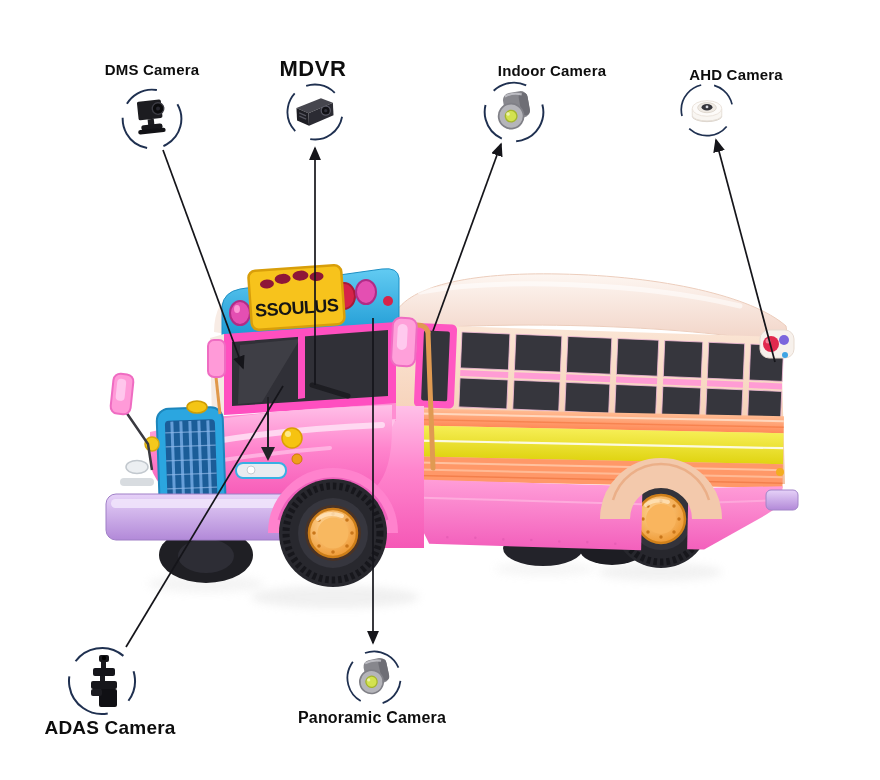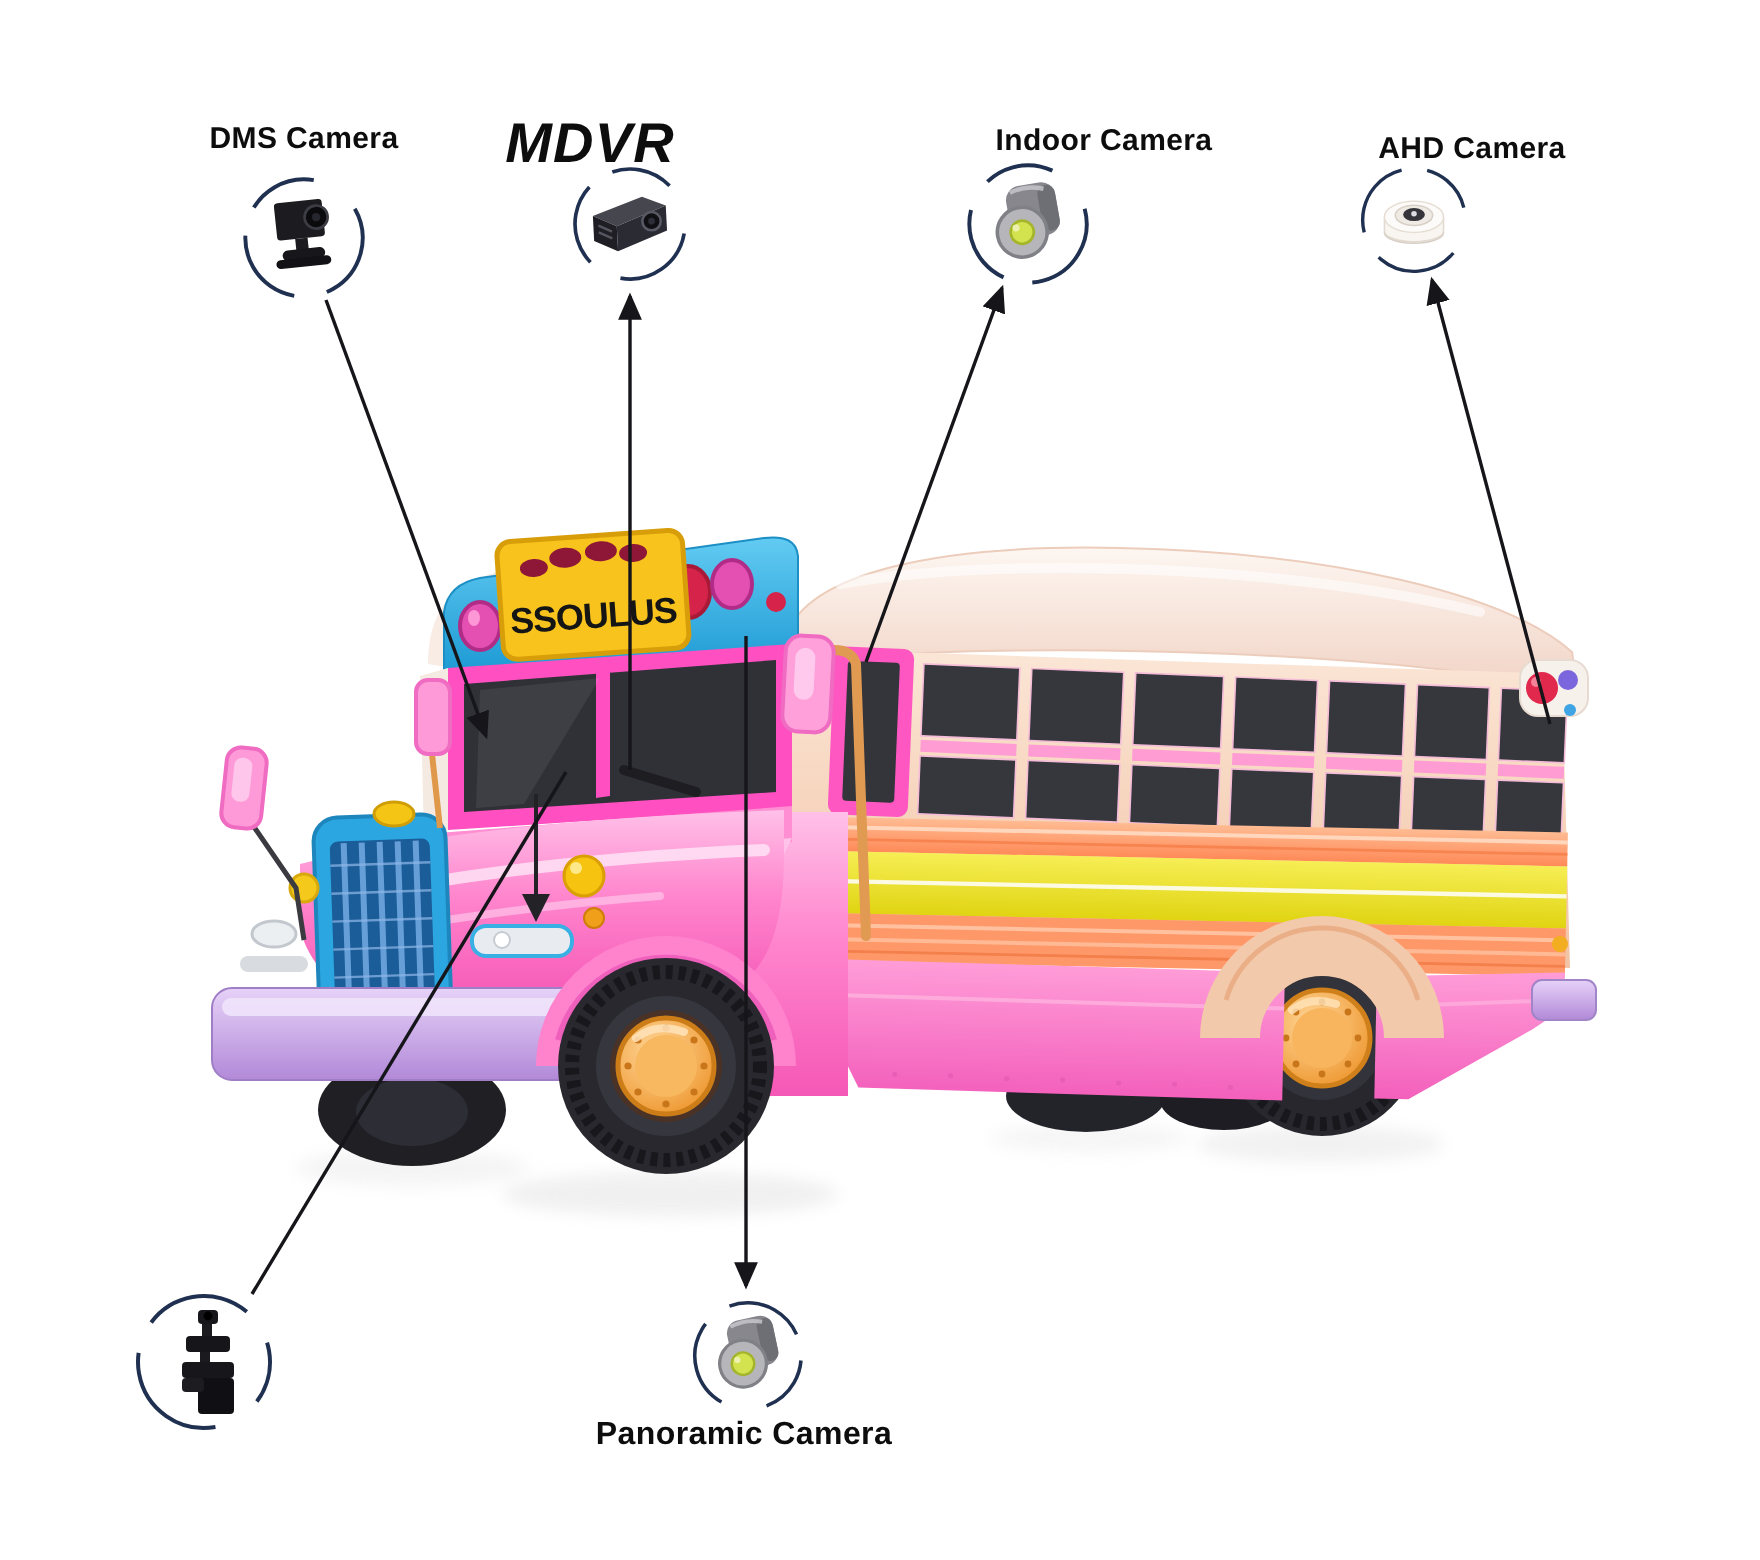--- a/index.html
+++ b/index.html
@@ -2,21 +2,21 @@
 <html><head>
 <meta charset="utf-8">
 <style>
   html,body{margin:0;padding:0;background:#ffffff;}
   #scene{position:relative;width:880px;height:780px;background:#ffffff;overflow:hidden;
          font-family:"Liberation Sans",sans-serif;}
   .layer{position:absolute;left:0;top:0;width:880px;height:780px;}
   .callout-label{position:absolute;transform:translateX(-50%);font-weight:bold;color:#0d0d0d;
                  white-space:nowrap;letter-spacing:.2px;text-align:center;}
   .lbl-dms{left:152px;top:61px;font-size:15px;}
-  .lbl-mdvr{left:295px;top:56px;font-size:28px;letter-spacing:.6px;font-style:italic;}
+  .lbl-mdvr{left:313px;top:56px;font-size:22px;letter-spacing:.6px;}
   .lbl-indoor{left:514px;top:62px;font-size:15px;margin-left:38px;}
   .lbl-ahd{left:736px;top:66px;font-size:15px;}
   .lbl-adas{left:110px;top:717px;font-size:19px;}
   .lbl-pano{left:372px;top:709px;font-size:16px;}
   .badge{position:absolute;}
   .badge svg{display:block;width:100%;height:100%;}
   .b-dms{left:120px;top:87px;width:64px;height:64px;}
   .b-mdvr{left:285px;top:82px;width:60px;height:60px;}
   .b-indoor{left:482px;top:80px;width:64px;height:64px;}
   .b-ahd{left:679px;top:82px;width:56px;height:56px;}
@@ -322,20 +322,21 @@
       <path d="M775,362 L716,140" marker-end="url(#arw)"></path>
       <path d="M283,386 L126,647"></path>
       <path d="M373,318 L373,643" marker-end="url(#arw)"></path>
     </g>
   </svg>
 
   <div class="callout-label lbl-dms">DMS Camera</div>
   <div class="callout-label lbl-mdvr">MDVR</div>
   <div class="callout-label lbl-indoor">Indoor Camera</div>
   <div class="callout-label lbl-ahd">AHD Camera</div>
+  <div class="callout-label lbl-adas">ADAS Camera</div>
   <div class="callout-label lbl-pano">Panoramic Camera</div>
 
   <div class="badge b-dms">
     <svg viewBox="0 0 72 72">
       <circle cx="36" cy="36" r="33" fill="none" stroke="#1f3050" stroke-width="2.2" pathLength="100" stroke-dasharray="27 9 23 8 19 14" transform="rotate(-30 36 36)"></circle>
       <g transform="rotate(-6 36 36)">
         <rect x="21" y="15" width="27" height="21" rx="2" fill="#1c1c20"></rect>
         <circle cx="44" cy="25" r="6.5" fill="#0b0b0d" stroke="#3c3c44" stroke-width="1.5"></circle>
         <circle cx="44" cy="25" r="2.3" fill="#26262e"></circle>
         <rect x="31" y="36" width="7" height="7" fill="#1c1c20"></rect>

